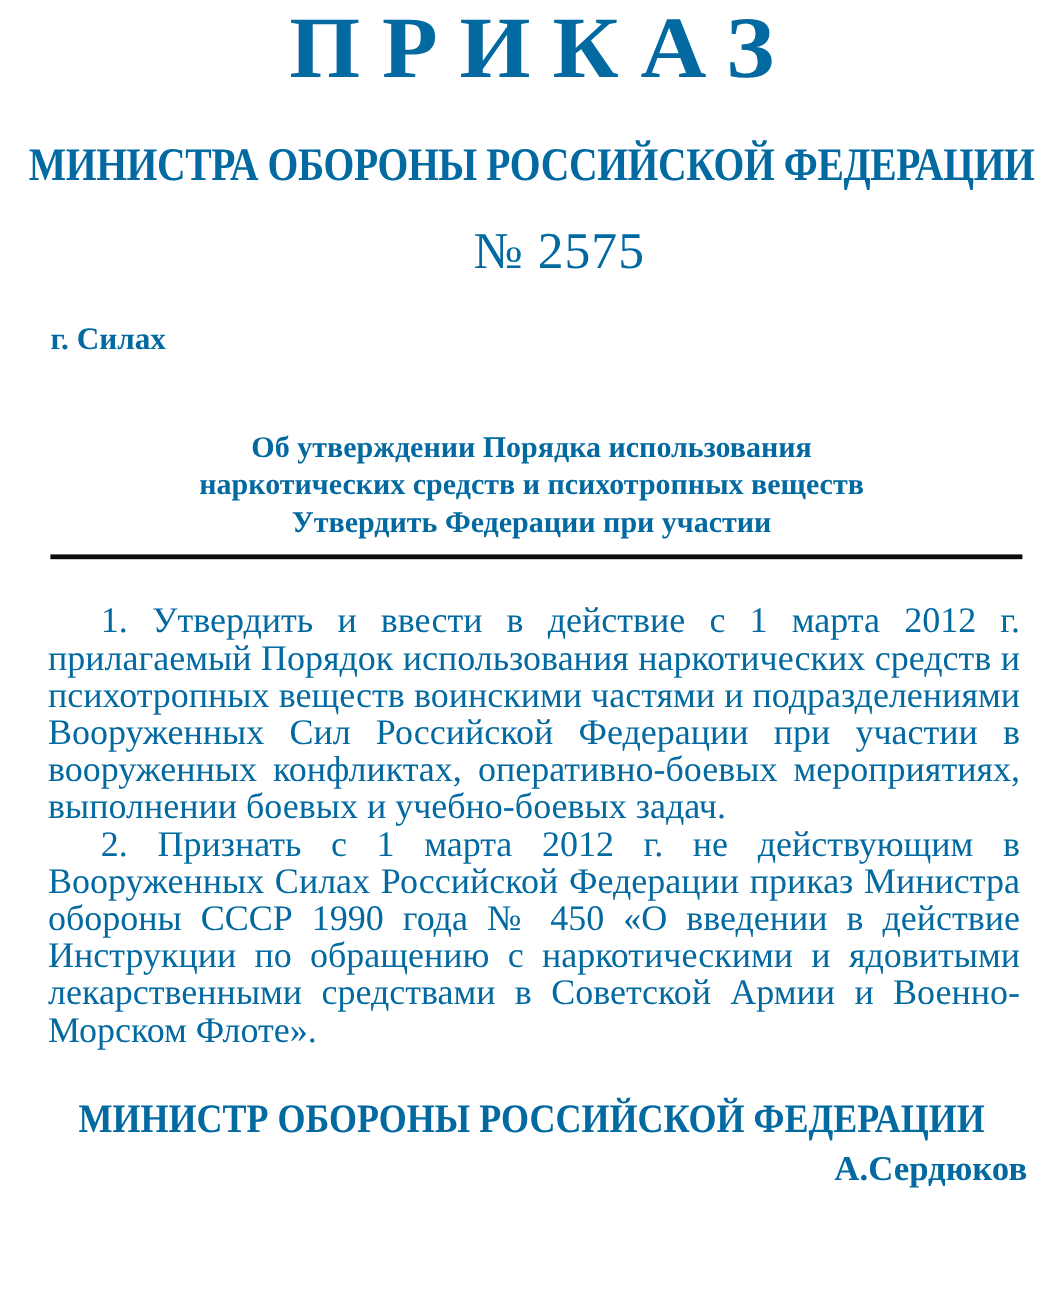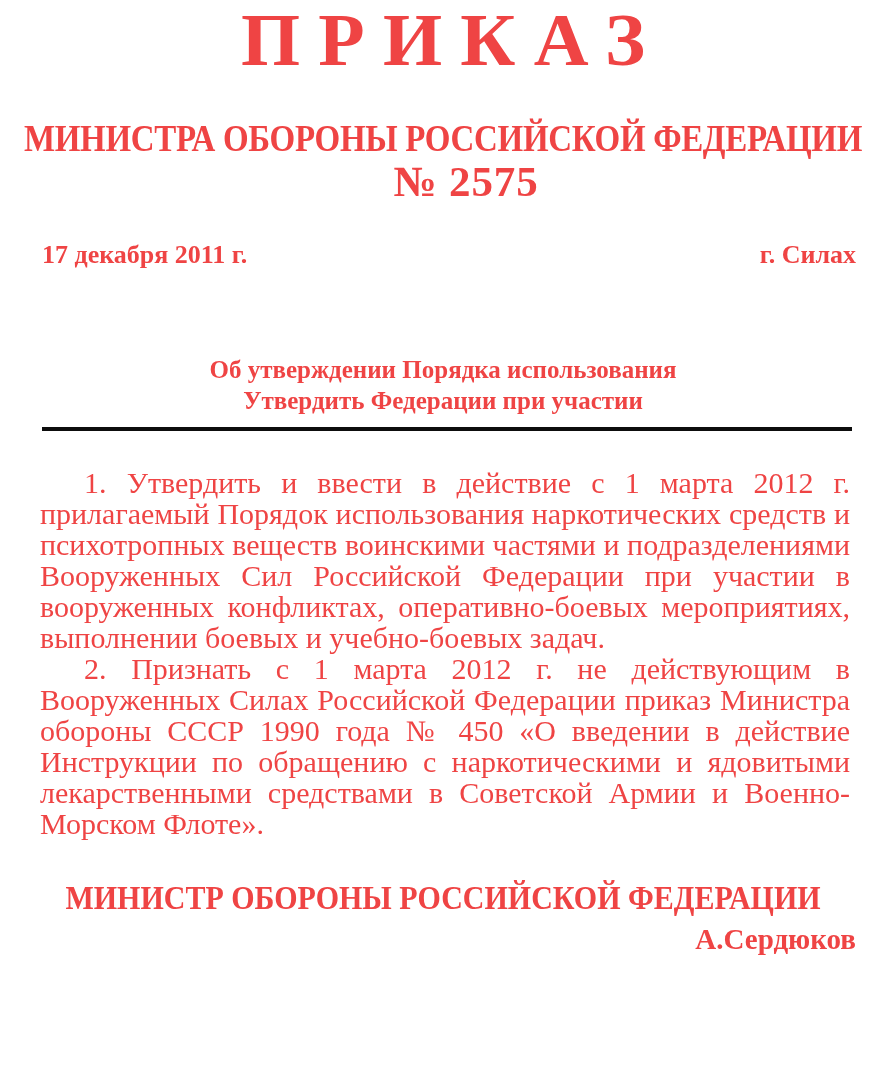--- a/index.html
+++ b/index.html
@@ -5,21 +5,21 @@
   html, body {
     margin: 0;
     padding: 0;
     background: #ffffff;
   }
   .page {
     position: relative;
     width: 886px;
     height: 1084px;
     background: #ffffff;
-    color: #ef4444;
+    color: #0369a1;
     font-family: "Liberation Serif", "DejaVu Serif", serif;
     overflow: hidden;
     box-sizing: border-box;
     padding-top: 4px;
   }
   .doc-title {
     margin: 0;
     font-size: 76px;
     line-height: 1.0;
     font-weight: bold;
@@ -33,37 +33,38 @@
     margin: 40px 0 0 0;
     font-size: 33px;
     font-weight: bold;
     text-align: center;
     letter-spacing: -0.01em;
     transform: scaleY(1.18);
     transform-origin: center;
     white-space: nowrap;
   }
   .doc-number {
+    margin-top: 28px;
     font-size: 43px;
-    font-weight: bold;
+    font-weight: normal;
     text-align: center;
     letter-spacing: 0.02em;
     padding-left: 46px;
   }
   .date-row {
     margin-top: 34px;
     padding: 0 30px 0 42px;
     display: flex;
     justify-content: space-between;
     align-items: baseline;
     font-size: 26px;
     font-weight: bold;
   }
   .subject {
-    margin-top: 84px;
+    margin-top: 60px;
     font-size: 25px;
     font-weight: bold;
     line-height: 31px;
     text-align: center;
   }
   .rule {
     height: 4px;
     background: #0d0d0d;
     margin: 11px 34px 0 42px;
   }
@@ -99,26 +100,26 @@
 
 <div class="page">
 
   <h1 class="doc-title">ПРИКАЗ</h1>
 
   <h2 class="doc-subtitle">МИНИСТРА ОБОРОНЫ РОССИЙСКОЙ ФЕДЕРАЦИИ</h2>
 
   <div class="doc-number">№ 2575</div>
 
   <div class="date-row">
-    <span>17 декабря 2011 г.</span>
     <span>г. Силах</span>
   </div>
 
   <div class="subject">
     <div>Об утверждении Порядка использования</div>
+    <div>наркотических средств и психотропных веществ</div>
     <div>Утвердить Федерации при участии</div>
   </div>
 
   <div class="rule"></div>
 
   <p class="body-text">1. Утвердить и ввести в действие с 1 марта 2012 г. прилагаемый Порядок использования наркотических средств и психотропных веществ воинскими частями и подразделениями Вооруженных Сил Российской Федерации при участии в вооруженных конфликтах, оперативно-боевых мероприятиях, выполнении боевых и учебно-боевых задач.</p>
 
   <p class="body-text">2. Признать с 1 марта 2012 г. не действующим в Вооруженных Силах Российской Федерации приказ Министра обороны СССР 1990 года № 450 «О введении в действие Инструкции по обращению с наркотическими и ядовитыми лекарственными средствами в Советской Армии и Военно-Морском Флоте».</p>
 
   <div class="sig-title">МИНИСТР ОБОРОНЫ РОССИЙСКОЙ ФЕДЕРАЦИИ</div>

